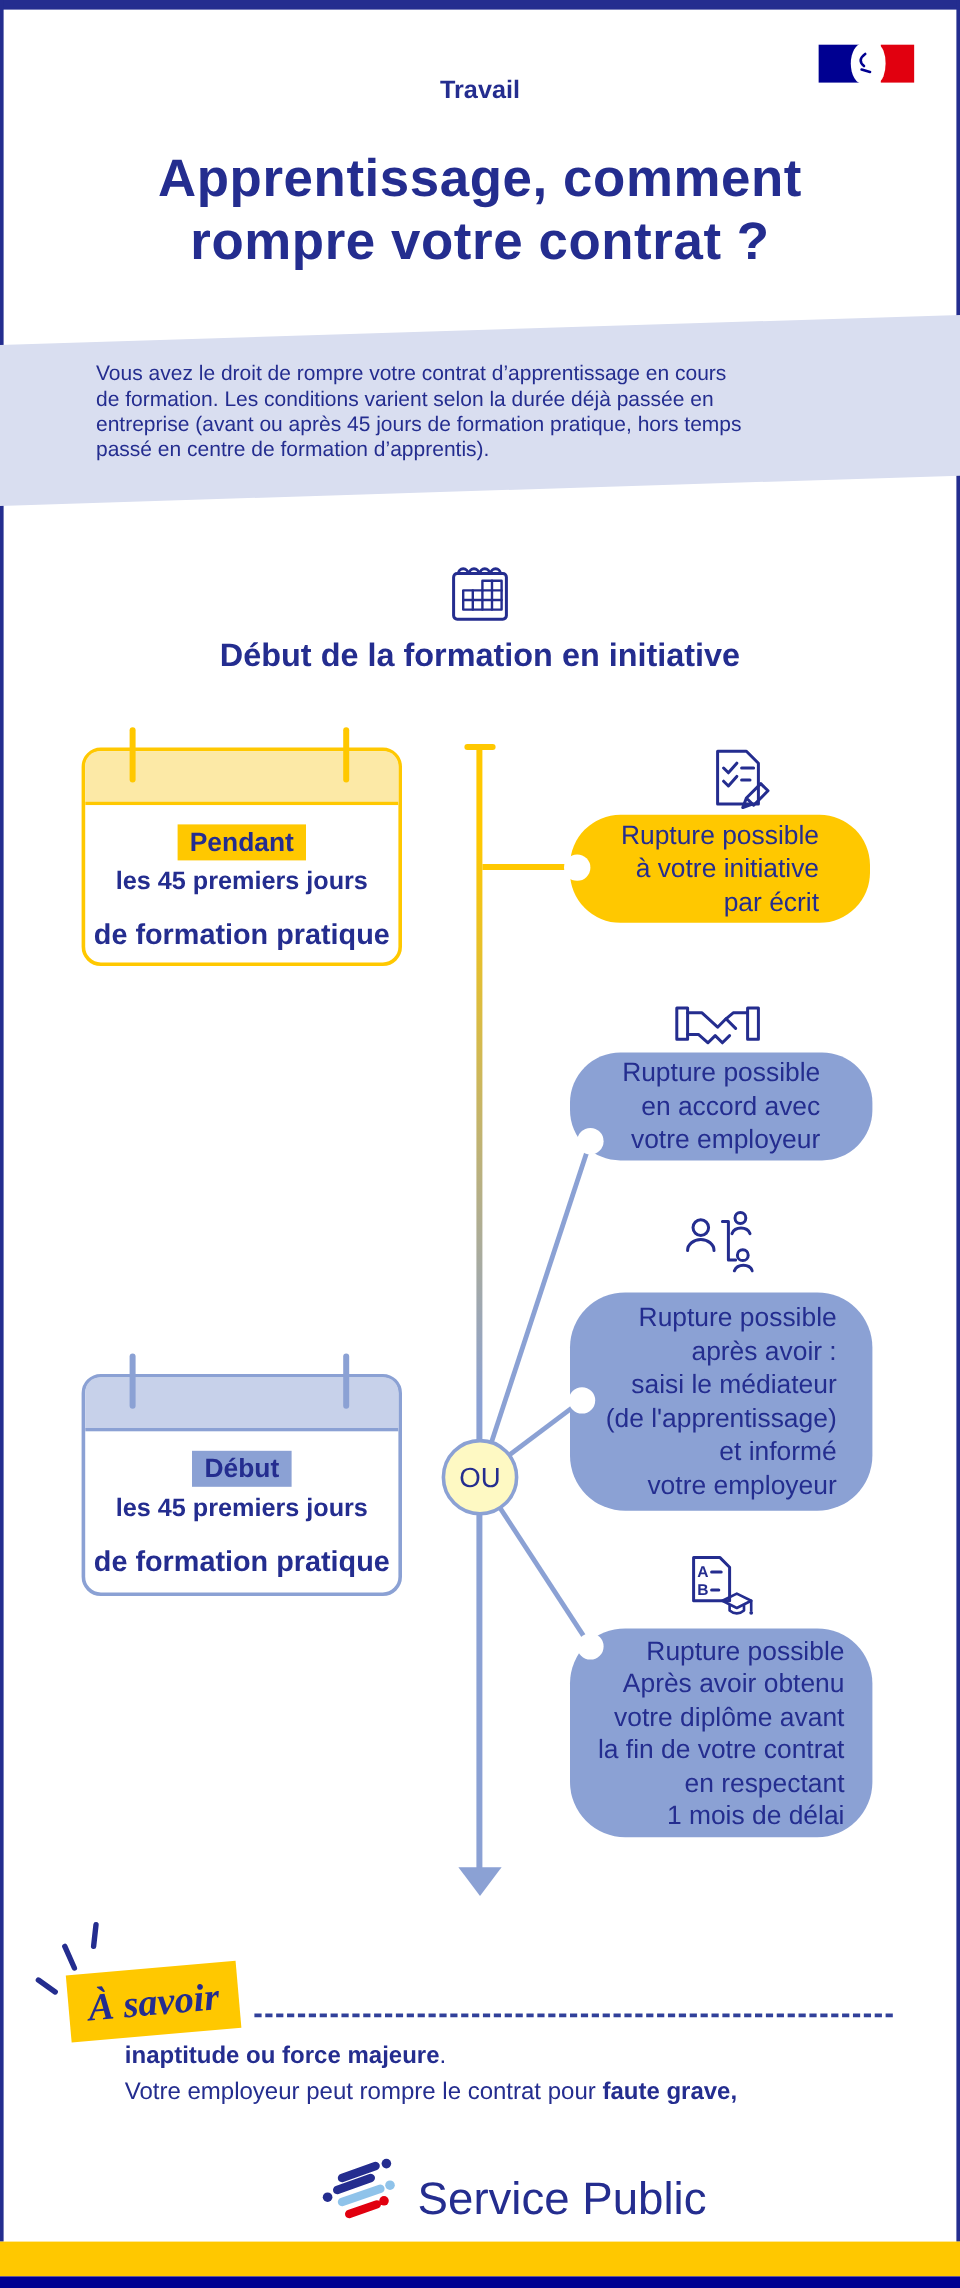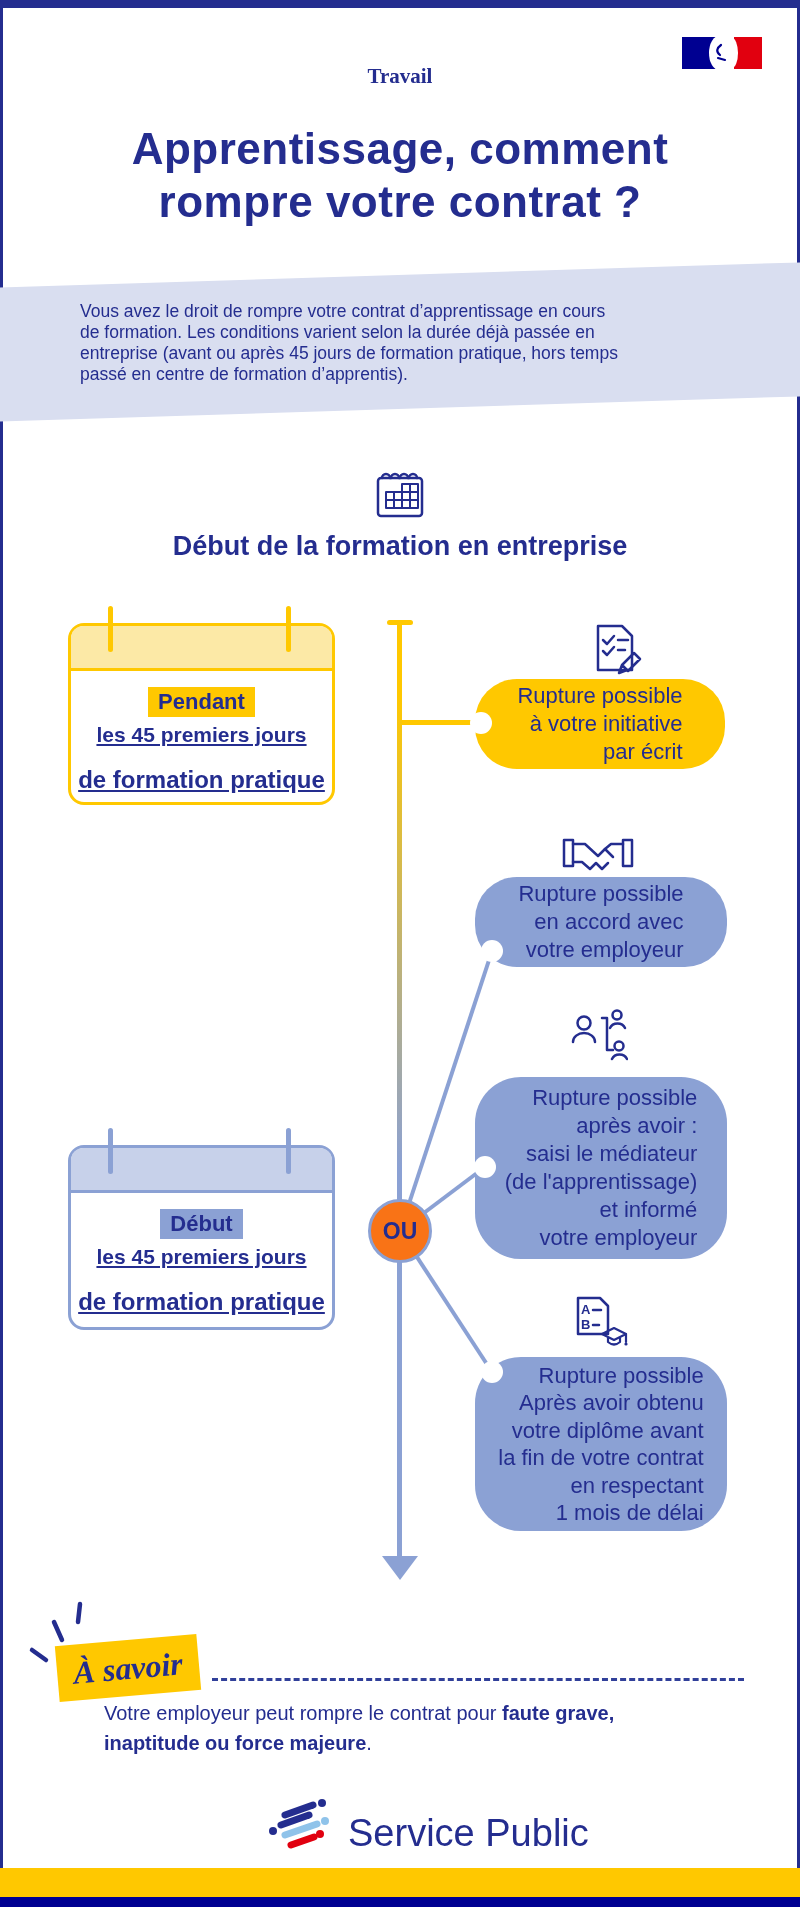--- a/index.html
+++ b/index.html
@@ -4,43 +4,43 @@
 <style>
   html,body{margin:0;padding:0;background:#fff;}
   .page{position:relative;width:800px;height:1907px;background:#ffffff;overflow:hidden;
         font-family:"Liberation Sans",sans-serif;color:#242d8f;}
   .abs{position:absolute;}
   
   .frame-top{left:0;top:0;width:800px;height:8px;background:#242d8f;}
   .frame-left{left:0;top:0;width:3px;height:1868px;background:#242d8f;}
   .frame-right{right:0;top:0;width:3px;height:1868px;background:#242d8f;}
   
-  .ministry{left:0;top:64px;width:800px;text-align:center;font-size:21px;font-weight:bold;font-family:Liberation Serif, serif;}
+  .ministry{left:0;top:64px;width:800px;text-align:center;font-size:21px;font-weight:bold;}
   .title{left:0;top:122px;width:800px;text-align:center;font-size:44px;font-weight:bold;
          line-height:53px;white-space:pre-line;letter-spacing:.5px;}
   
   .intro-band{left:0;top:275px;width:800px;height:134px;background:#d9def0;transform:skewY(-1.8deg);}
   .intro-text{left:80px;top:301px;width:640px;text-align:left;font-size:17.5px;line-height:21px;
               white-space:pre-line;}
   
   .cal-icon{left:372px;top:466px;}
   .heading{left:0;top:531px;width:800px;text-align:center;font-size:27px;font-weight:bold;}
   
   .t-cap{left:387px;top:620px;width:26px;height:5px;background:#ffc800;border-radius:3px;}
   .v-line{left:397px;top:620px;width:5px;height:945px;border-radius:3px;
           background:linear-gradient(#ffc800 0%,#ffc800 8%,#8ba1d4 58%,#8ba1d4 100%);}
   .connector1{left:402px;top:720px;width:76px;height:5px;background:#ffc800;}
   .diag-svg{left:0;top:0;width:800px;height:1907px;pointer-events:none;}
   .arrowhead{left:382px;top:1556px;width:0;height:0;border-left:18px solid transparent;
              border-right:18px solid transparent;border-top:24px solid #8ba1d4;}
-  .ou{left:368px;top:1199px;width:64px;height:64px;box-sizing:border-box;background:#f97316;
+  .ou{left:368px;top:1199px;width:64px;height:64px;box-sizing:border-box;background:#fef9c3;
       border:3px solid #8ba1d4;border-radius:50%;display:flex;align-items:center;justify-content:center;
-      font-size:23px;font-weight:bold;z-index:6;}
-  
-  .card{width:267px;box-sizing:border-box;background:#fff;border-radius:16px;z-index:2;text-decoration:underline;}
+      font-size:23px;font-weight:normal;z-index:6;}
+  
+  .card{width:267px;box-sizing:border-box;background:#fff;border-radius:16px;z-index:2;}
   .card.pendant{left:68px;top:623px;height:182px;border:3px solid #ffc800;}
   .card.apres{left:68px;top:1145px;height:185px;border:3px solid #8ba1d4;}
   .card-header{height:42px;border-radius:12px 12px 0 0;}
   .pendant .card-header{background:#fce9a6;border-bottom:3px solid #ffc800;}
   .apres .card-header{background:#c7d1ea;border-bottom:3px solid #8ba1d4;}
   .pin{position:absolute;width:5px;height:46px;border-radius:3px;top:-20px;}
   .pendant .pin{background:#ffc800;}
   .apres .pin{background:#8ba1d4;}
   .pin.p1{left:37px;} .pin.p2{left:215px;}
   .card-body{text-align:center;padding-top:16px;}
@@ -106,21 +106,21 @@
 passé en centre de formation d’apprentis).</div>
 
   <div class="abs cal-icon">
     <svg width="56" height="56" viewBox="0 0 56 56" class="ico">
       <rect x="6" y="12" width="44" height="38" rx="3"></rect>
       <path d="M10 12 a4 4 0 0 1 8 0 M19 12 a4 4 0 0 1 8 0 M28 12 a4 4 0 0 1 8 0 M37 12 a4 4 0 0 1 8 0"></path>
       <path d="M30 18 h16 v24 h-32 v-16 h16 z" stroke-width="2"></path>
       <path d="M38 18 v24 M30 26 v16 M22 26 v16 M30 26 h16 M14 34 h32" stroke-width="2"></path>
     </svg>
   </div>
-  <div class="abs heading">Début de la formation en entreprise</div>
+  <div class="abs heading">Début de la formation en initiative</div>
 
   <div class="abs t-cap"></div>
   <div class="abs v-line"></div>
   <div class="abs connector1"></div>
   <svg class="abs diag-svg">
     <line x1="400" y1="1231" x2="492" y2="951" stroke="#8ba1d4" stroke-width="4"></line>
     <line x1="400" y1="1231" x2="485" y2="1167" stroke="#8ba1d4" stroke-width="4"></line>
     <line x1="400" y1="1231" x2="492" y2="1372" stroke="#8ba1d4" stroke-width="4"></line>
   </svg>
   <div class="abs arrowhead"></div>
@@ -216,24 +216,24 @@
 
   <svg class="abs sparkles" width="70" height="80" viewBox="0 0 70 80">
     <line x1="10" y1="58" x2="24" y2="68" stroke="#242d8f" stroke-width="4.5" stroke-linecap="round"></line>
     <line x1="32" y1="30" x2="40" y2="48" stroke="#242d8f" stroke-width="4.5" stroke-linecap="round"></line>
     <line x1="58" y1="12" x2="56" y2="30" stroke="#242d8f" stroke-width="4.5" stroke-linecap="round"></line>
   </svg>
   <div class="abs badge">À savoir</div>
   <div class="abs dashline"></div>
   <div class="abs note">
     <div>
+      <b>inaptitude ou force majeure</b><span>.</span>
+    </div>
+    <div>
       <span>Votre employeur peut rompre le contrat pour </span><b>faute grave,</b>
-    </div>
-    <div>
-      <b>inaptitude ou force majeure</b><span>.</span>
     </div>
   </div>
 
   <div class="abs sp-mark">
     <svg width="70" height="56" viewBox="0 0 70 56">
       <line x1="17" y1="17" x2="45" y2="7" stroke="#242d8f" stroke-width="7" stroke-linecap="round"></line>
       <circle cx="54" cy="5" r="4" fill="#242d8f"></circle>
       <line x1="13" y1="27" x2="41" y2="17" stroke="#242d8f" stroke-width="7" stroke-linecap="round"></line>
       <circle cx="5" cy="33" r="4" fill="#242d8f"></circle>
       <line x1="17" y1="37" x2="49" y2="26" stroke="#8fc3ea" stroke-width="7" stroke-linecap="round"></line>

